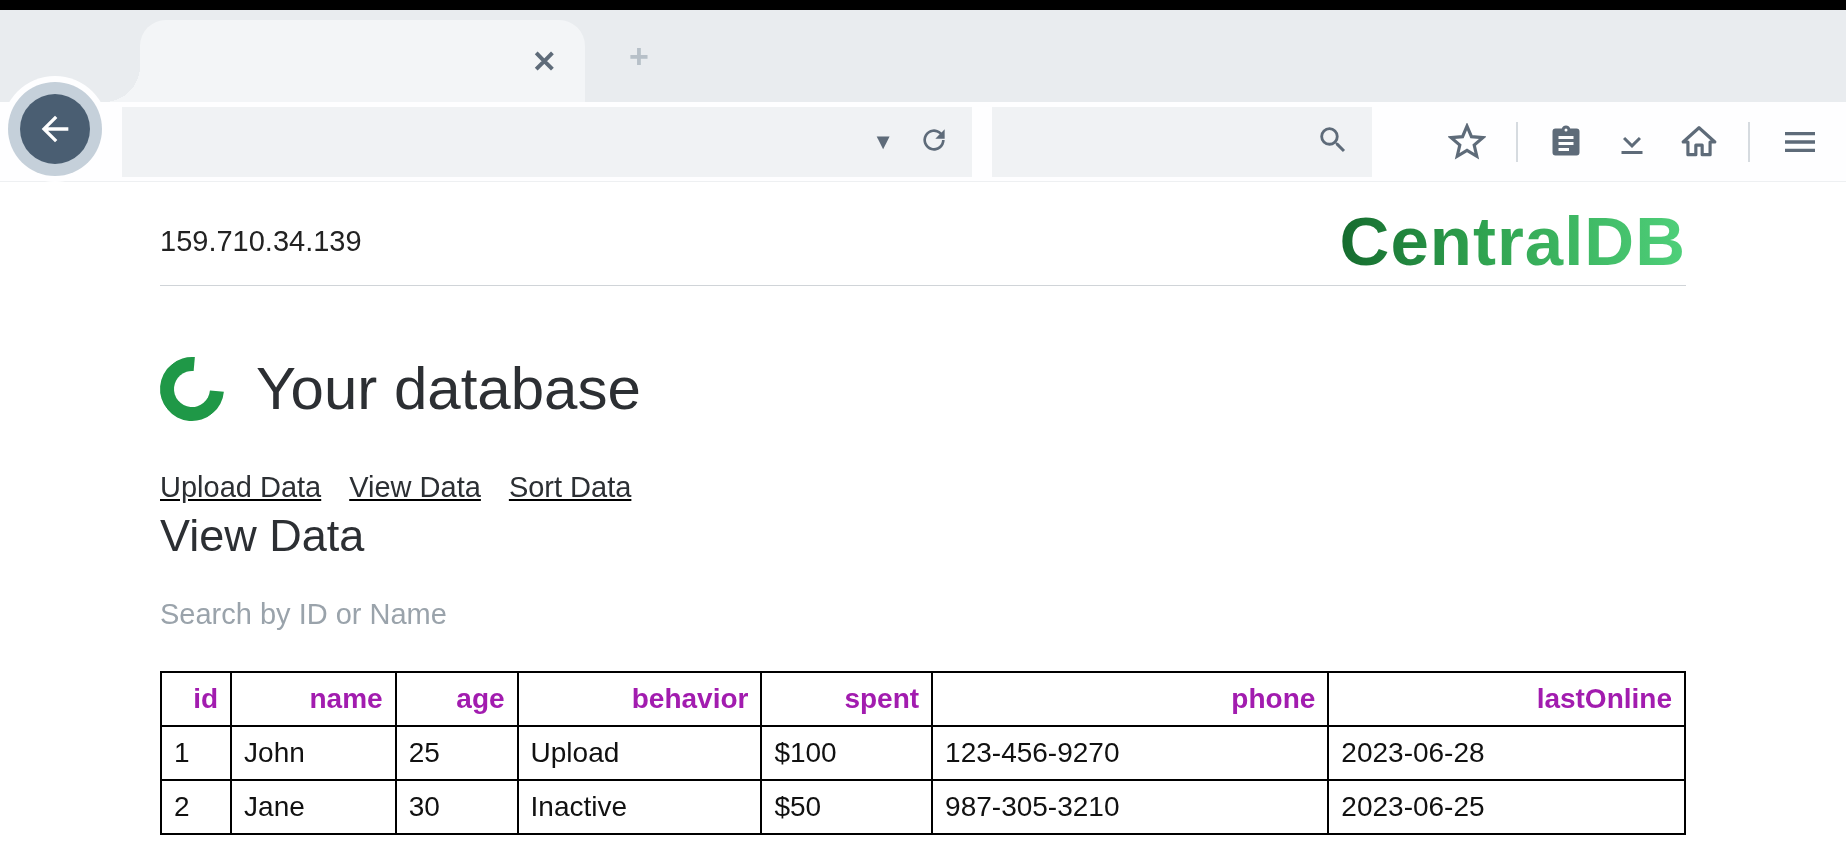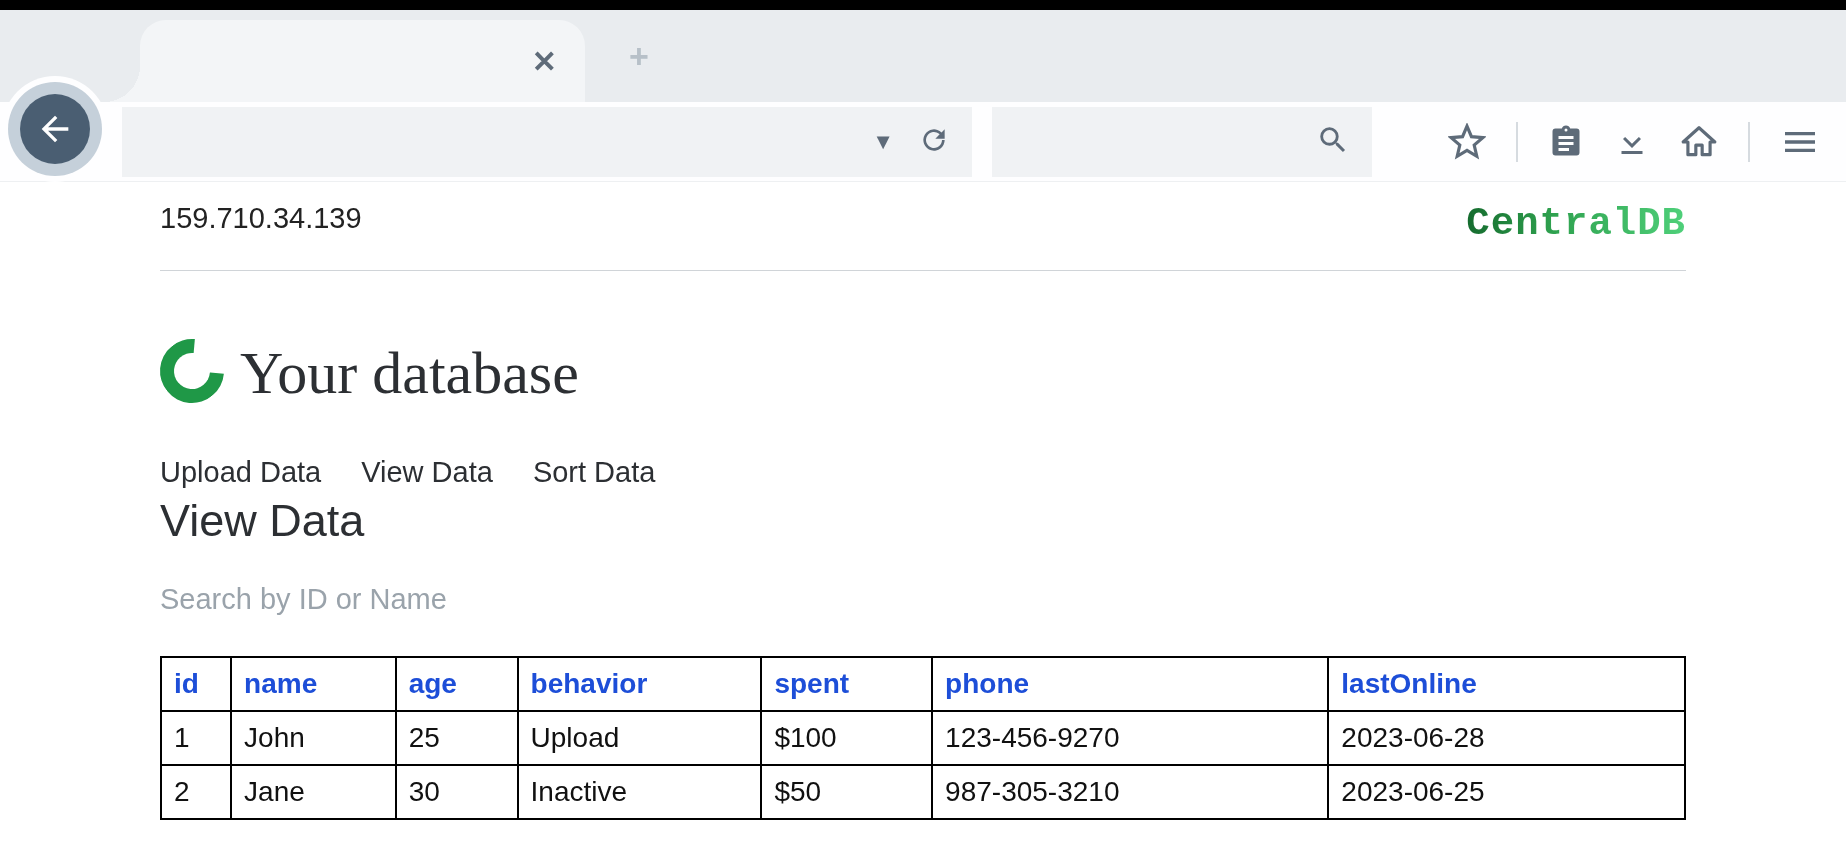--- a/index.html
+++ b/index.html
@@ -119,49 +119,49 @@
   .tb-icon { display: flex; align-items: center; justify-content: center; cursor: pointer; }
   .vdiv { width: 2px; height: 40px; background: #d6dbe0; }
 
   
   .page {
     padding: 20px 160px 0 160px;
   }
   .page-hdr {
     display: flex;
     justify-content: space-between;
-    align-items: flex-start;
+    align-items: center;
     border-bottom: 1px solid #d0d4d8;
-    padding-bottom: 24px;
+    padding-bottom: 4px;
   }
   .ip { font-size: 29px; color: #222; }
   .brand {
-    font-family: Liberation Mono, monospace;
-    font-size: 39px;
+    font-family: Liberation Sans, sans-serif;
+    font-size: 69px;
     font-weight: 700;
     letter-spacing: 1px;
     background: linear-gradient(90deg, #156b2e 0%, #2fa24f 40%, #4fd07a 100%);
     -webkit-background-clip: text;
     background-clip: text;
     -webkit-text-fill-color: transparent;
     color: #22a34e;
   }
 
   .section { padding-top: 68px; }
-  .title-row { display: flex; gap: 16px; font-family: Liberation Serif, serif; }
+  .title-row { display: flex; align-items: center; gap: 32px; }
   .spinner {
     width: 64px; height: 64px;
     border: 14px solid #1f9847;
     border-left-color: transparent;
     border-radius: 50%;
     transform: rotate(140deg);
   }
   .h1 { font-size: 60px; color: #2c2f33; font-weight: 400; }
 
-  .tabs { margin-top: 48px; display: flex; gap: 40px; }
+  .tabs { margin-top: 48px; display: flex; gap: 28px; text-decoration: underline; }
   .tabs a { font-size: 29px; color: #2c2f33; text-decoration: none; cursor: pointer; }
 
   .h2 { font-size: 45px; color: #2c2f33; font-weight: 400; margin-top: 6px; }
 
   .search-field {
     width: 100%;
     border: none;
     font-size: 29px;
     color: #2c2f33;
     margin-top: 36px;
@@ -174,22 +174,23 @@
     border-collapse: collapse;
     margin-top: 40px;
     font-size: 28px;
   }
   table.data th, table.data td {
     border: 2px solid #000;
     text-align: left;
     padding: 10px 12px;
   }
   table.data th {
-    color: #1d4ed8;
+    color: #a21caf;
     font-weight: 700;
+    text-align: right;
   }
   table.data td { color: #111; }
 </style>
 </head>
 <body>
 
 <div class="topstrip"></div>
 
 <div class="tab-shelf">
   <div class="tab">

